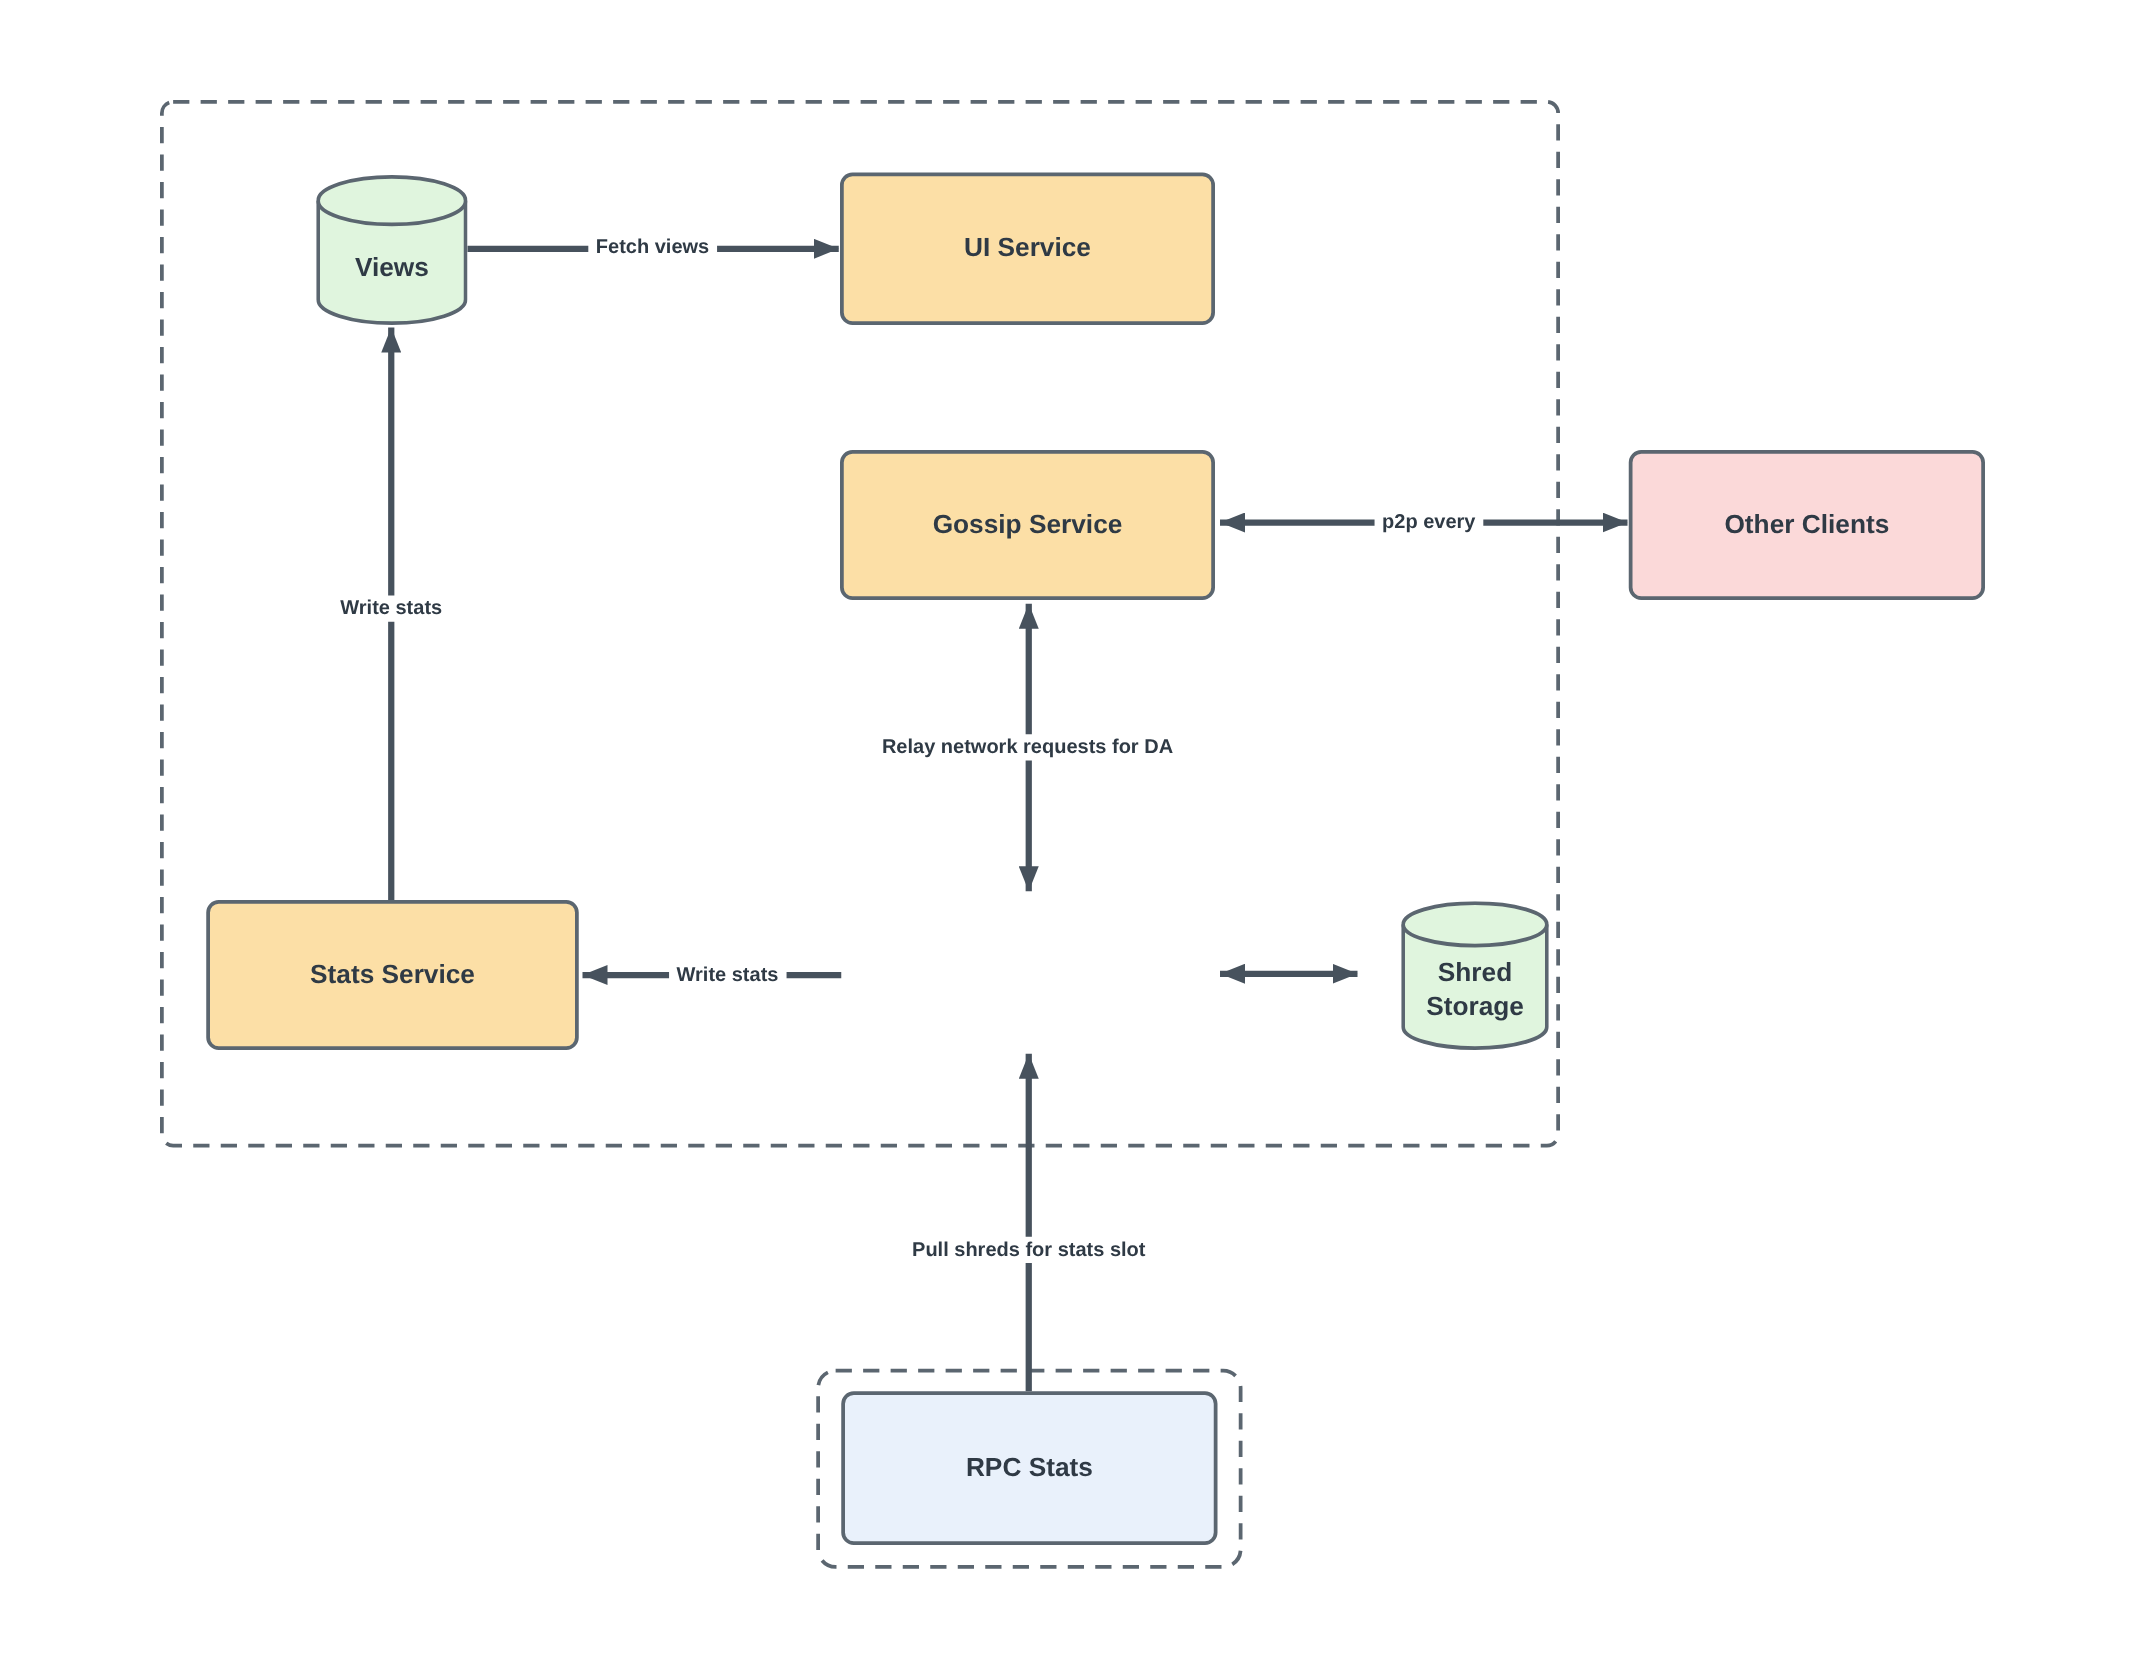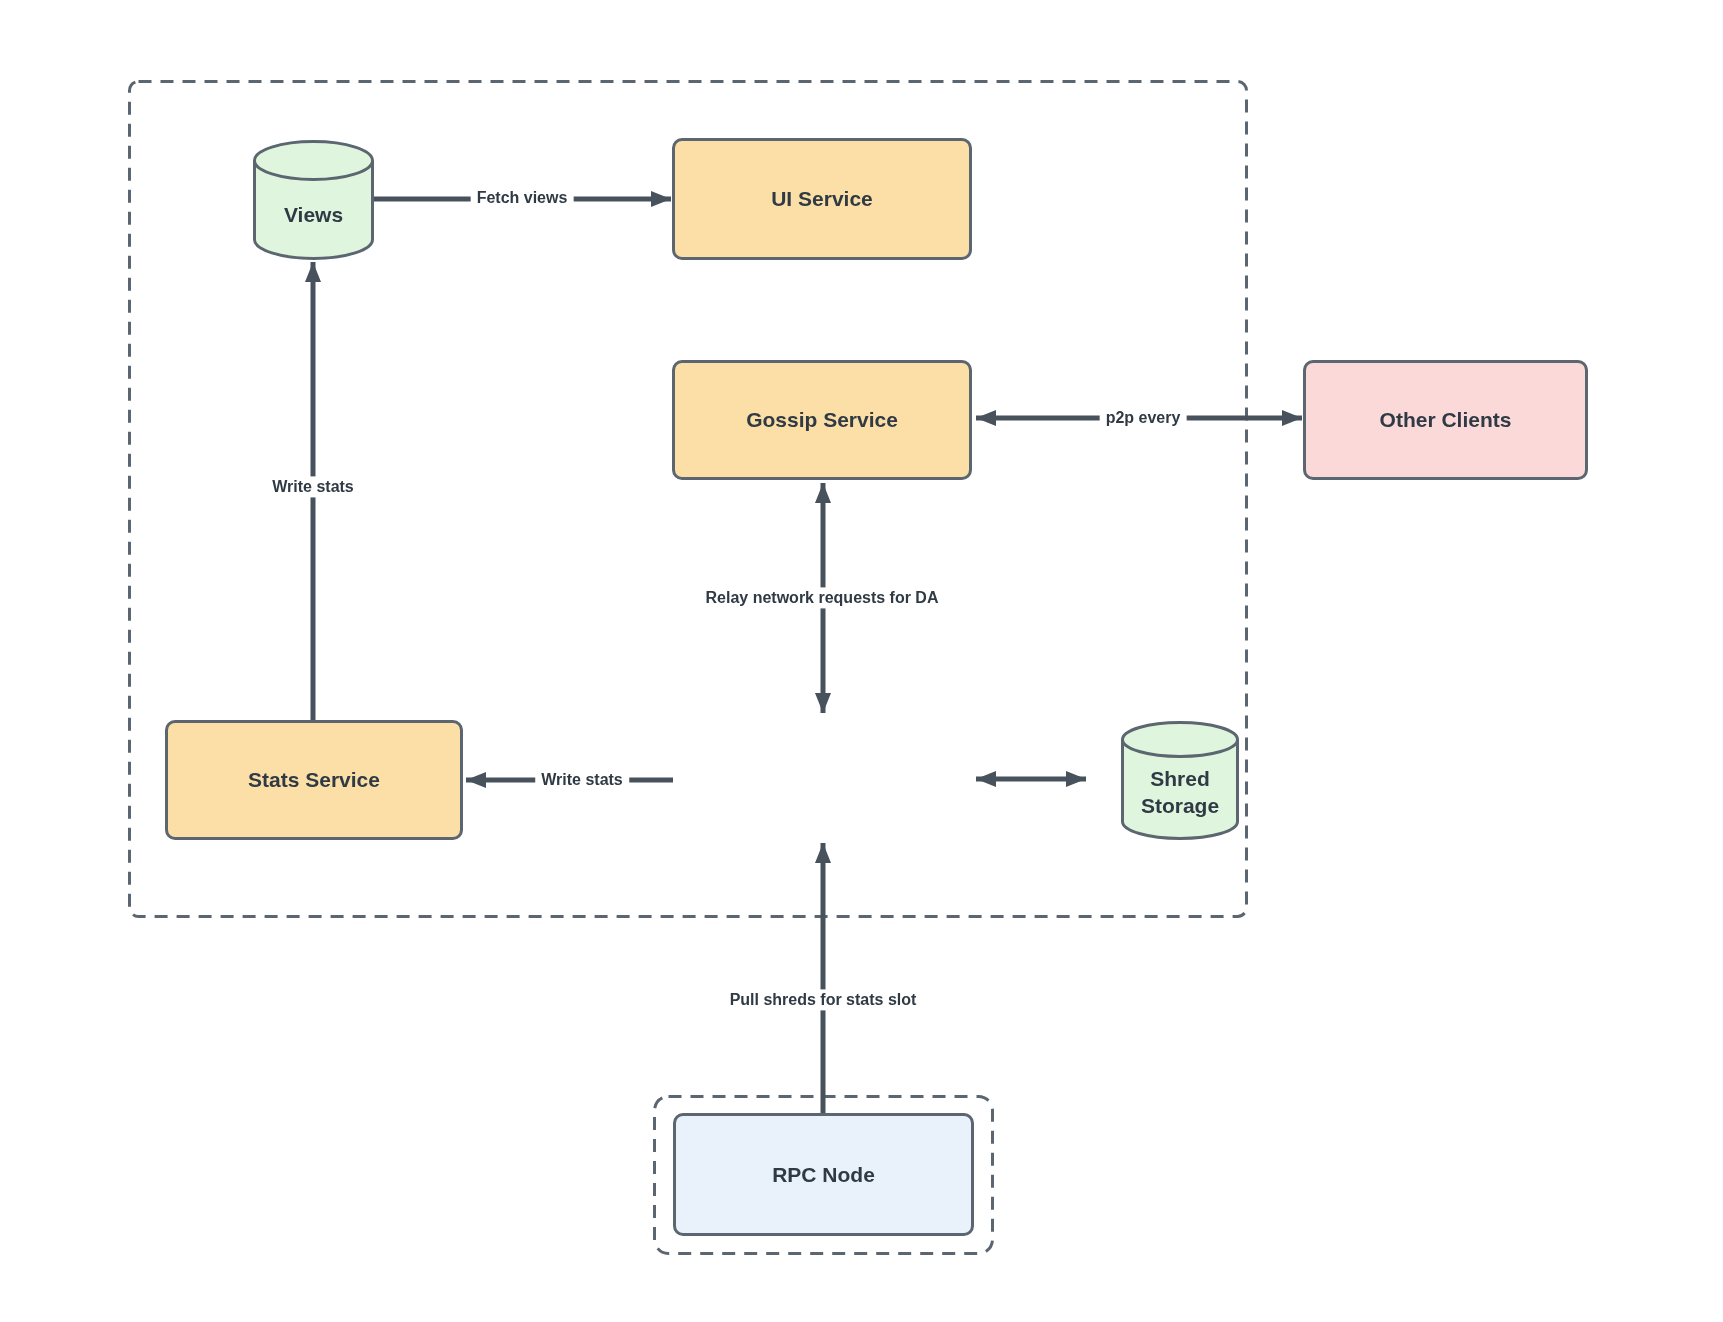--- a/index.html
+++ b/index.html
@@ -84,21 +84,21 @@
 
   <div class="cyl" style="left:1088px;top:721px;width:118px;height:119px;margin-left:33px;">
     <svg width="118" height="119" viewBox="0 0 118 119">
       <path class="cyl-shape" d="M1.5,18.5 L1.5,100.5 A57.5,17 0 0 0 116.5,100.5 L116.5,18.5"></path>
       <ellipse class="cyl-shape" cx="59" cy="18.5" rx="57.5" ry="17"></ellipse>
     </svg>
     <div class="cyl-label" style="top:30px;padding:0 8px;">Shred Storage</div>
   </div>
 
   <div class="node blue" style="left:673px;top:1113px;width:301px;height:123px;">
-    <span>RPC Node</span>
+    <span>RPC Stats</span>
   </div>
 
   <div class="edge-label" style="left:522px;top:198px;text-align:center;">Fetch views</div>
   <div class="edge-label" style="left:313px;top:487px;">Write stats</div>
   <div class="edge-label" style="left:822px;top:598px;">Relay network requests for DA</div>
   <div class="edge-label" style="left:1143px;top:418px;">p2p every</div>
   <div class="edge-label" style="left:582px;top:780px;">Write stats</div>
   <div class="edge-label" style="left:823px;top:1000px;">Pull shreds for stats slot</div>
 
 </div>

